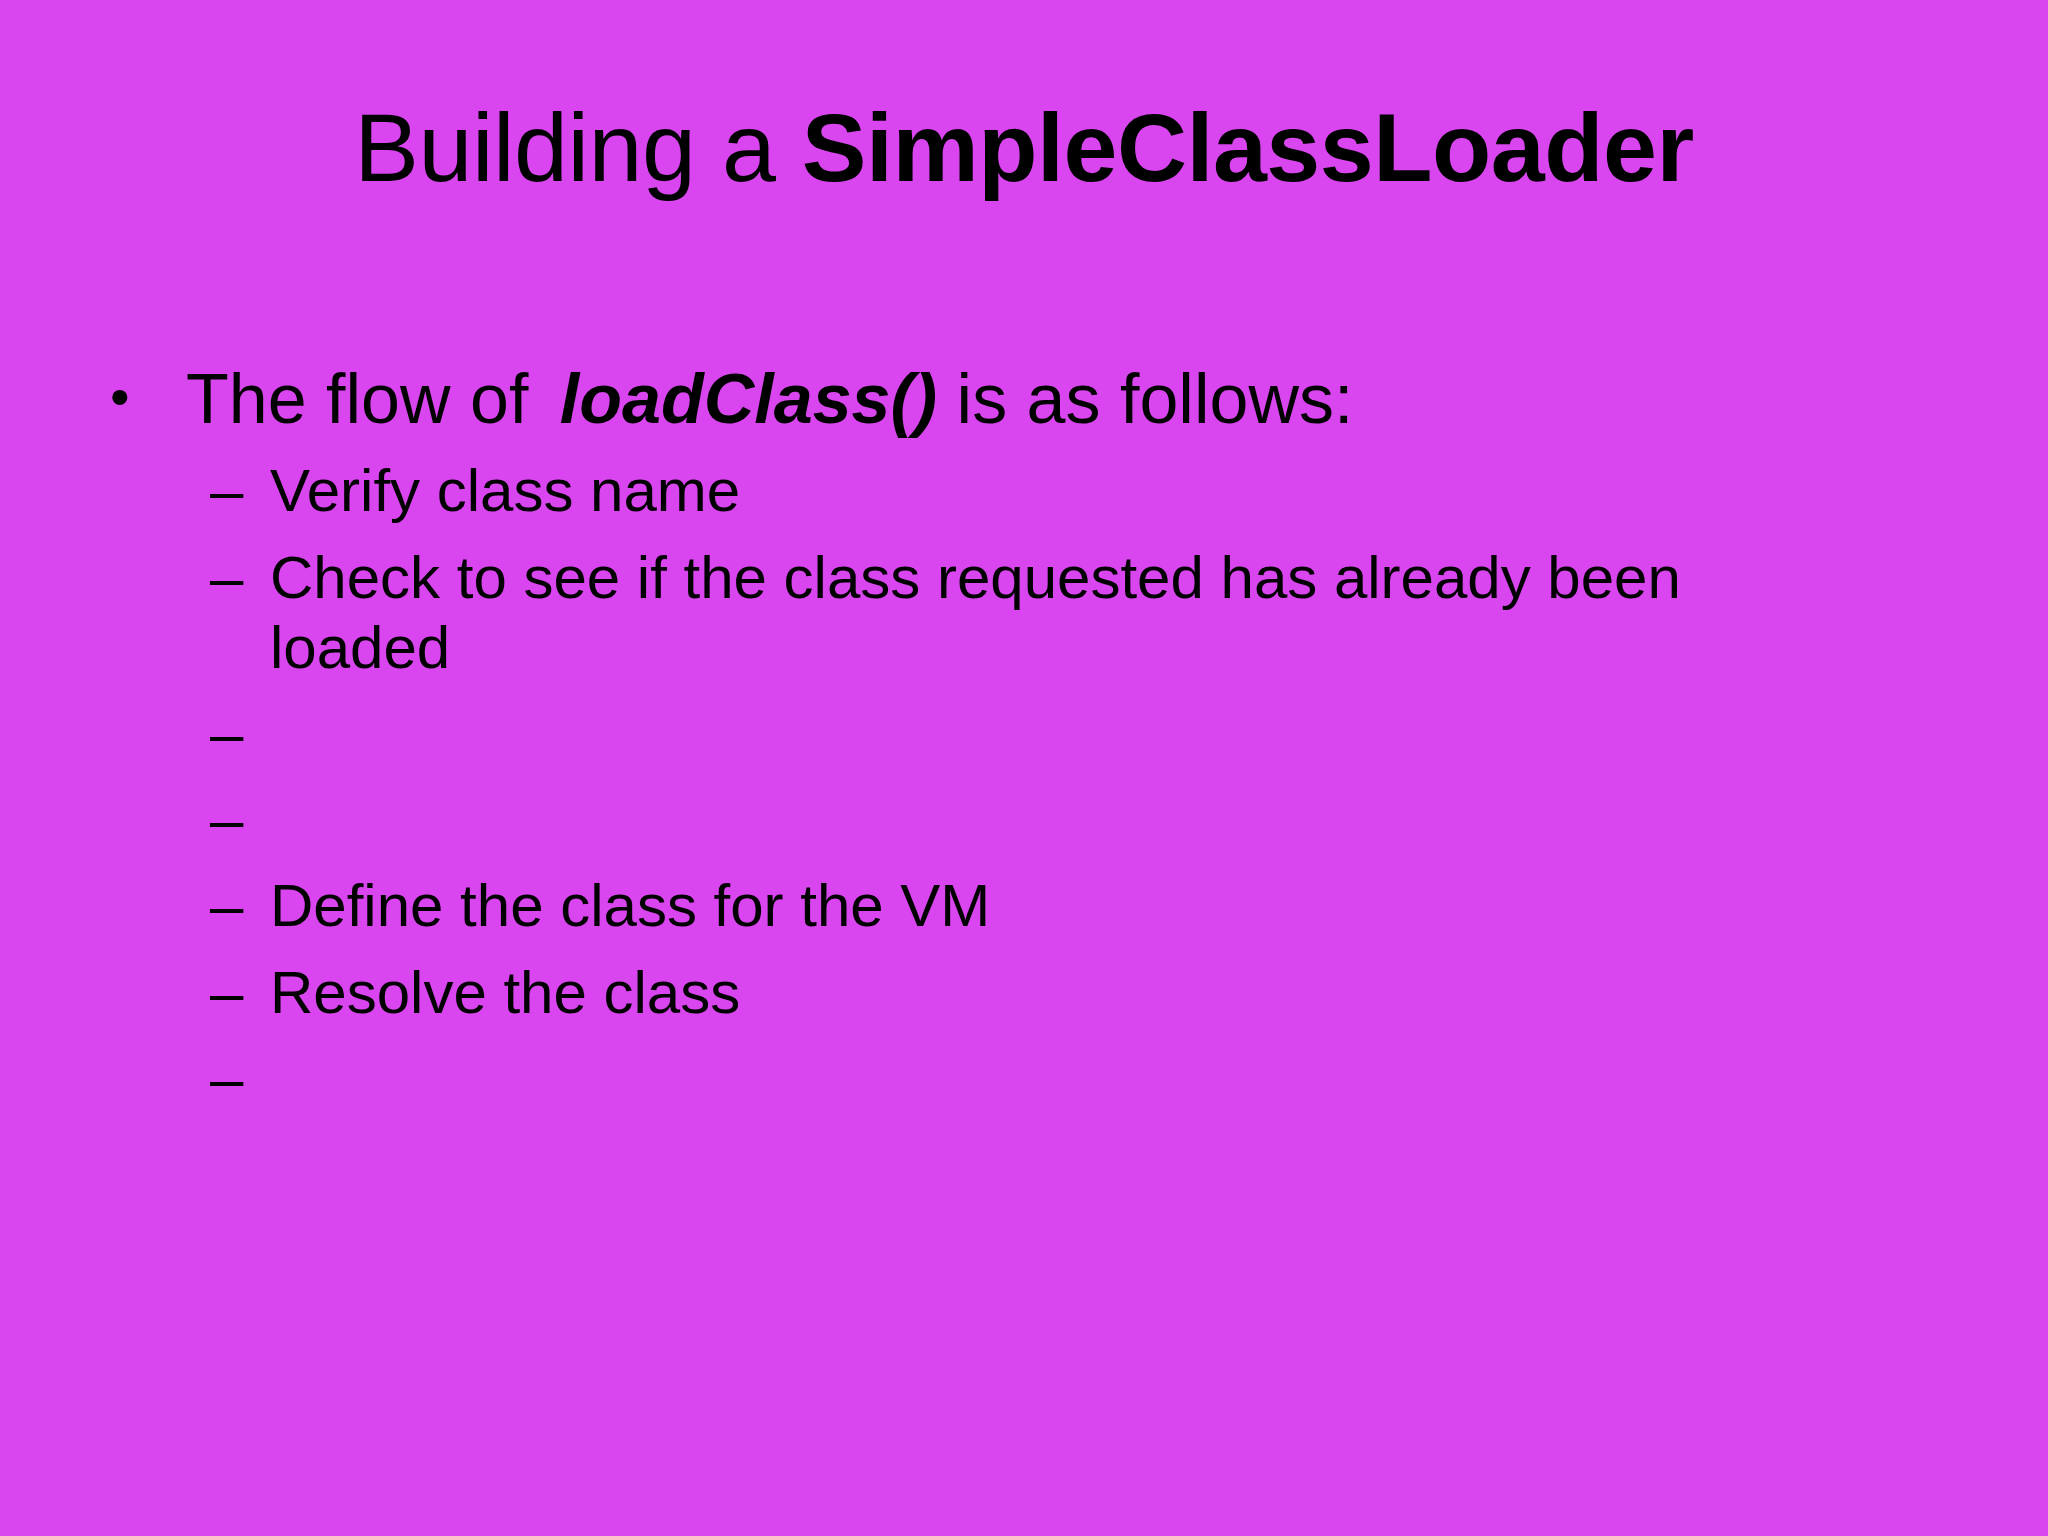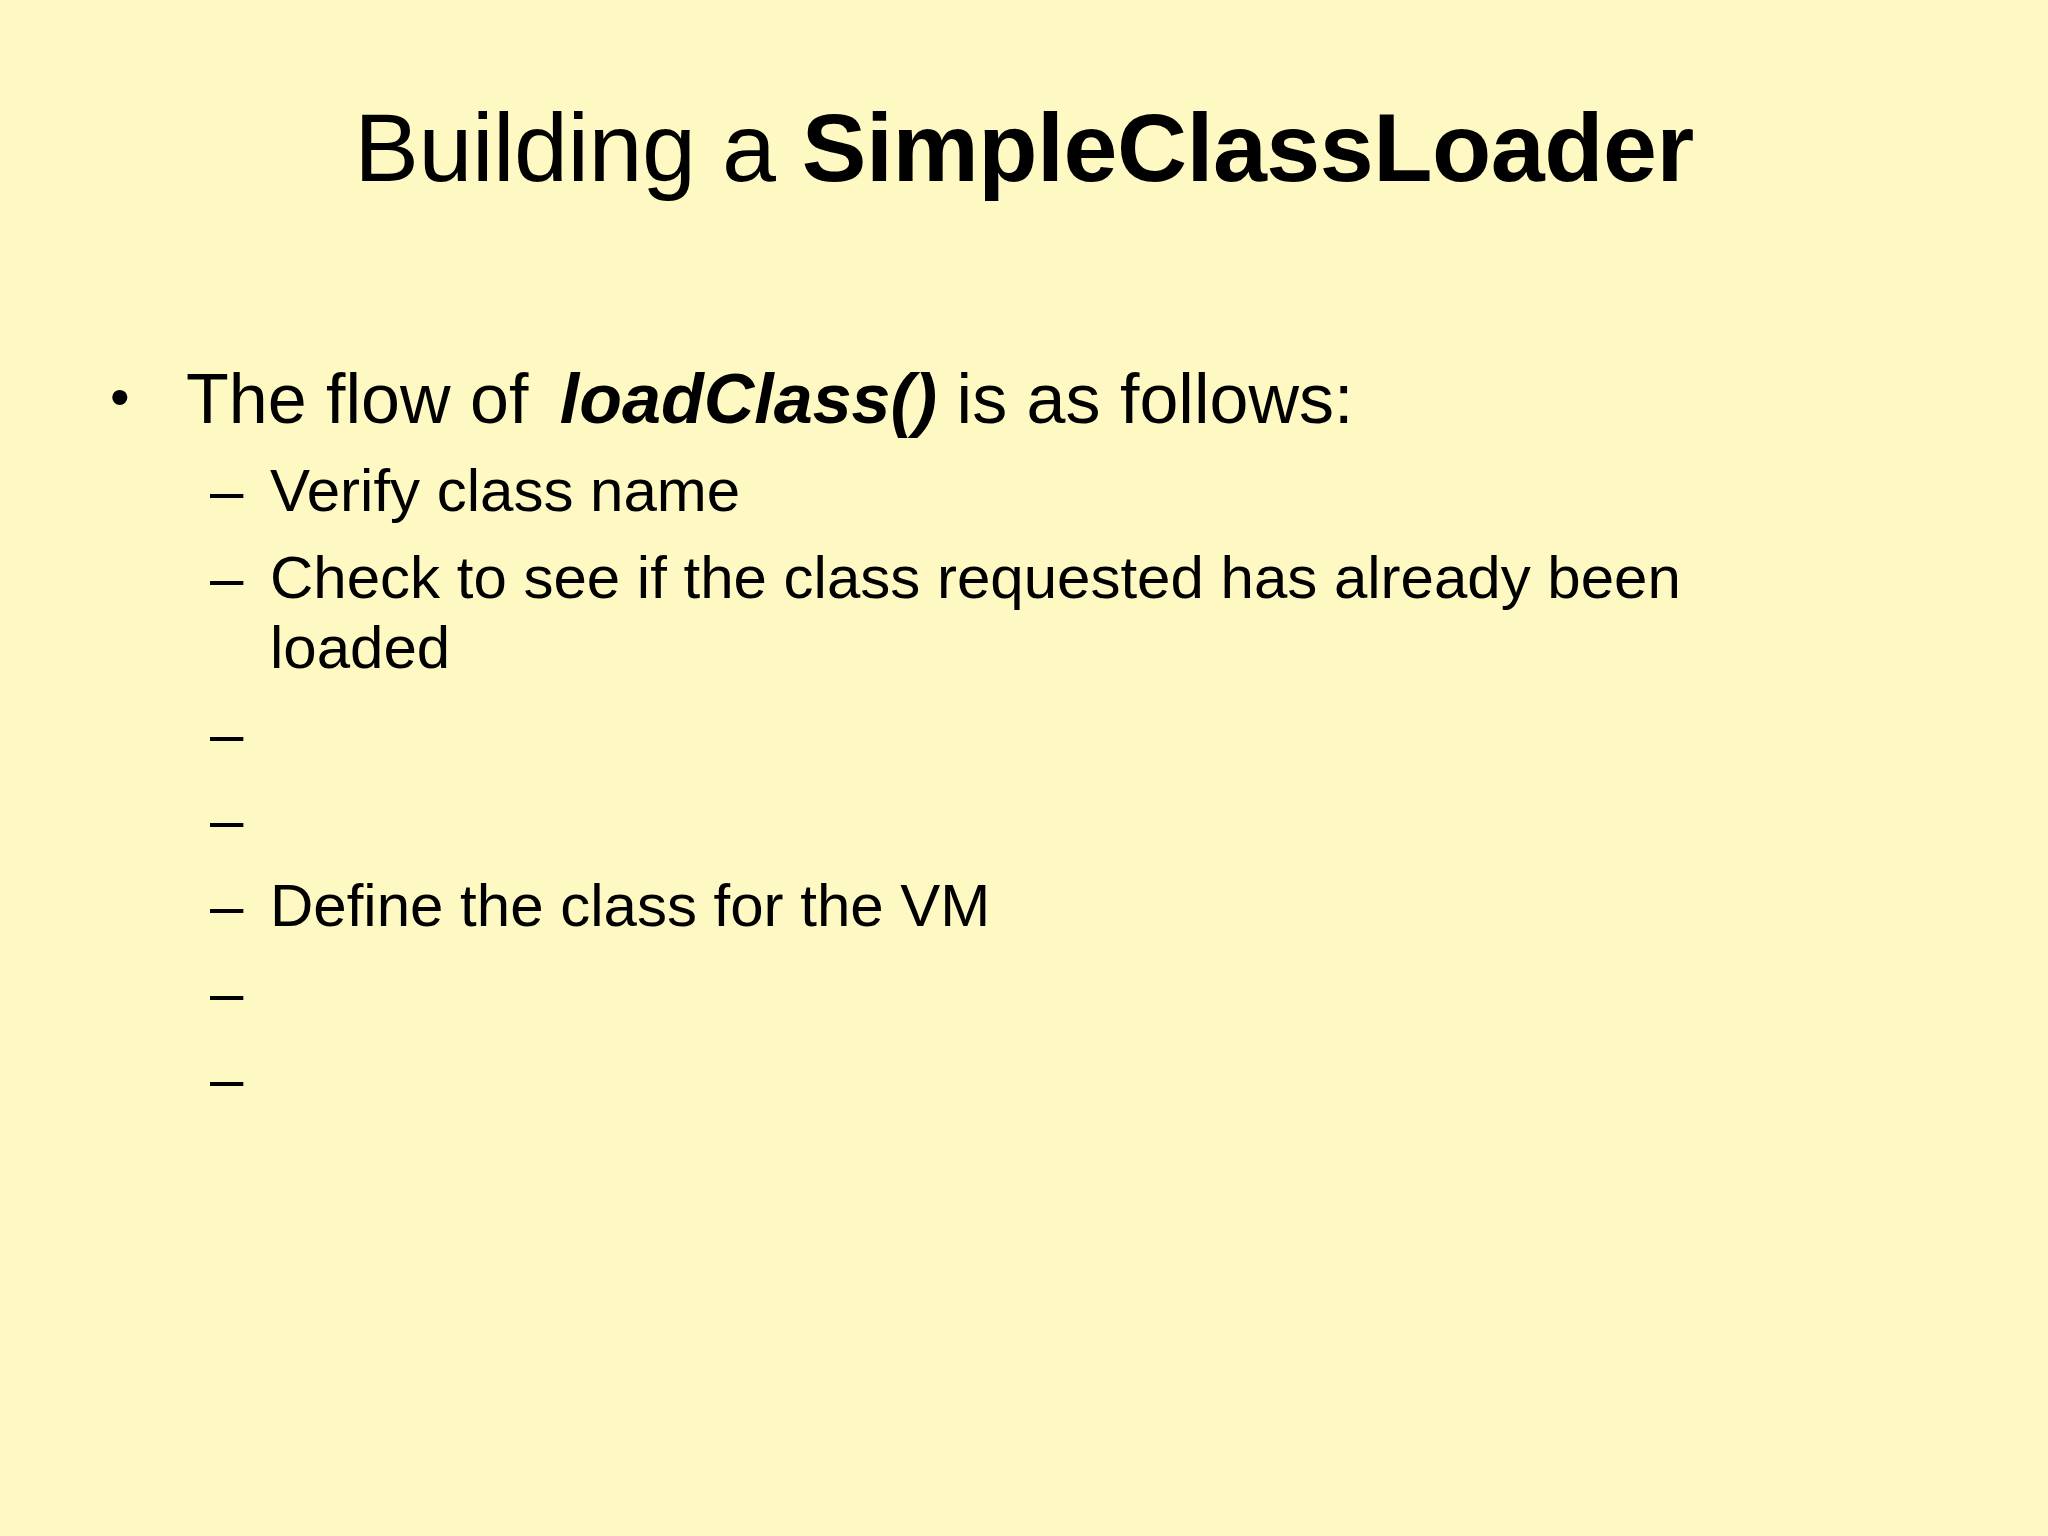--- a/index.html
+++ b/index.html
@@ -8,21 +8,21 @@
     padding: 0;
     background: #ffffff;
   }
   body {
     font-family: "Liberation Sans", sans-serif;
   }
   .slide {
     position: relative;
     width: 2048px;
     height: 1536px;
-    background: #fef9c3;
+    background: #d946ef;
     overflow: hidden;
     box-sizing: border-box;
   }
 
   
   .slide-title {
     position: absolute;
     left: 128px;
     top: 96px;
     width: 1792px;
@@ -128,20 +128,21 @@
       <span class="marker">–</span>
     </div>
 
     <div class="lvl2">
       <span class="marker">–</span>
       <span class="txt">Define the class for the VM</span>
     </div>
 
     <div class="lvl2">
       <span class="marker">–</span>
+      <span class="txt">Resolve the class</span>
     </div>
 
     <div class="lvl2">
       <span class="marker">–</span>
     </div>
 
   </div>
 </div>
 
 </body></html>

